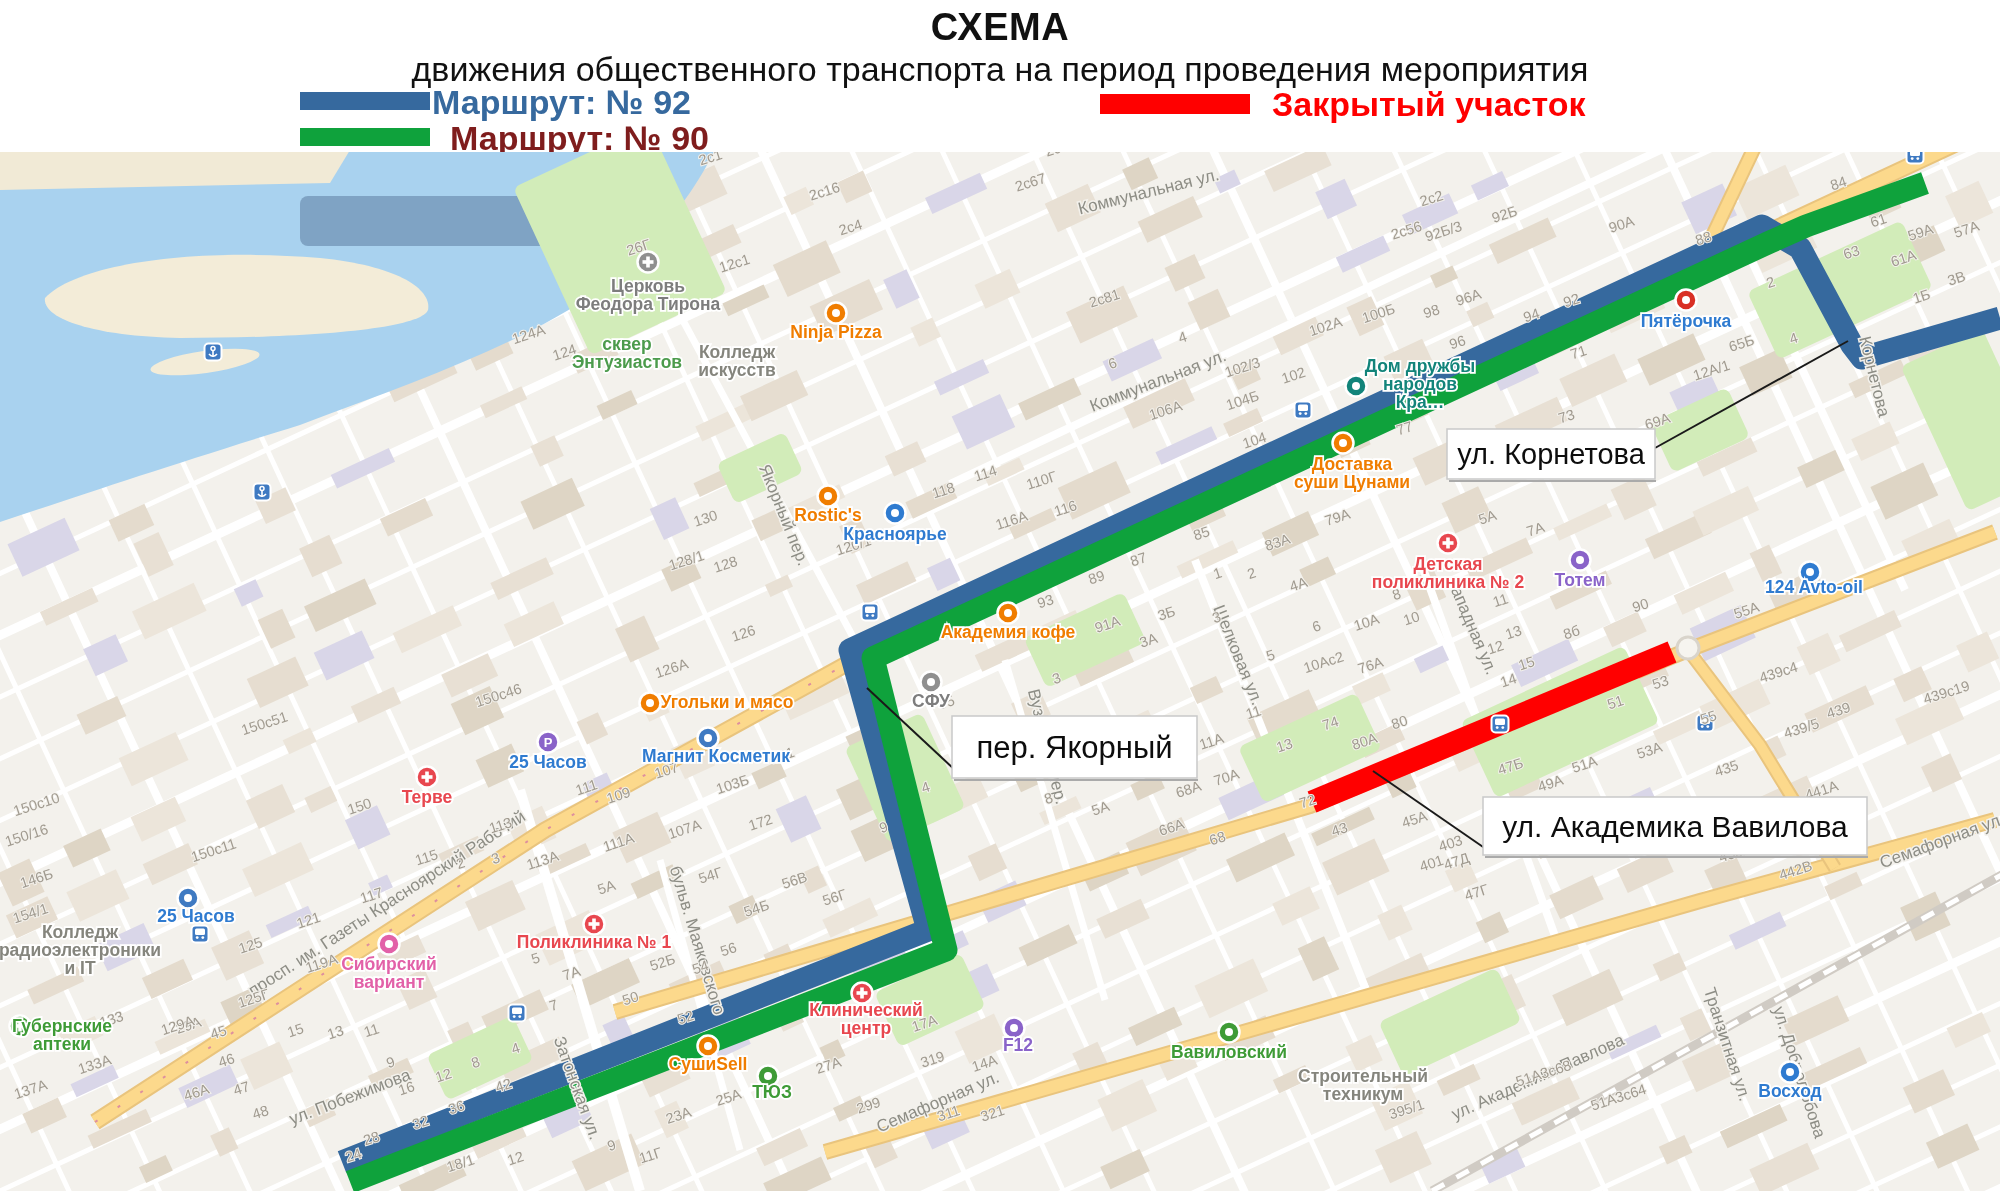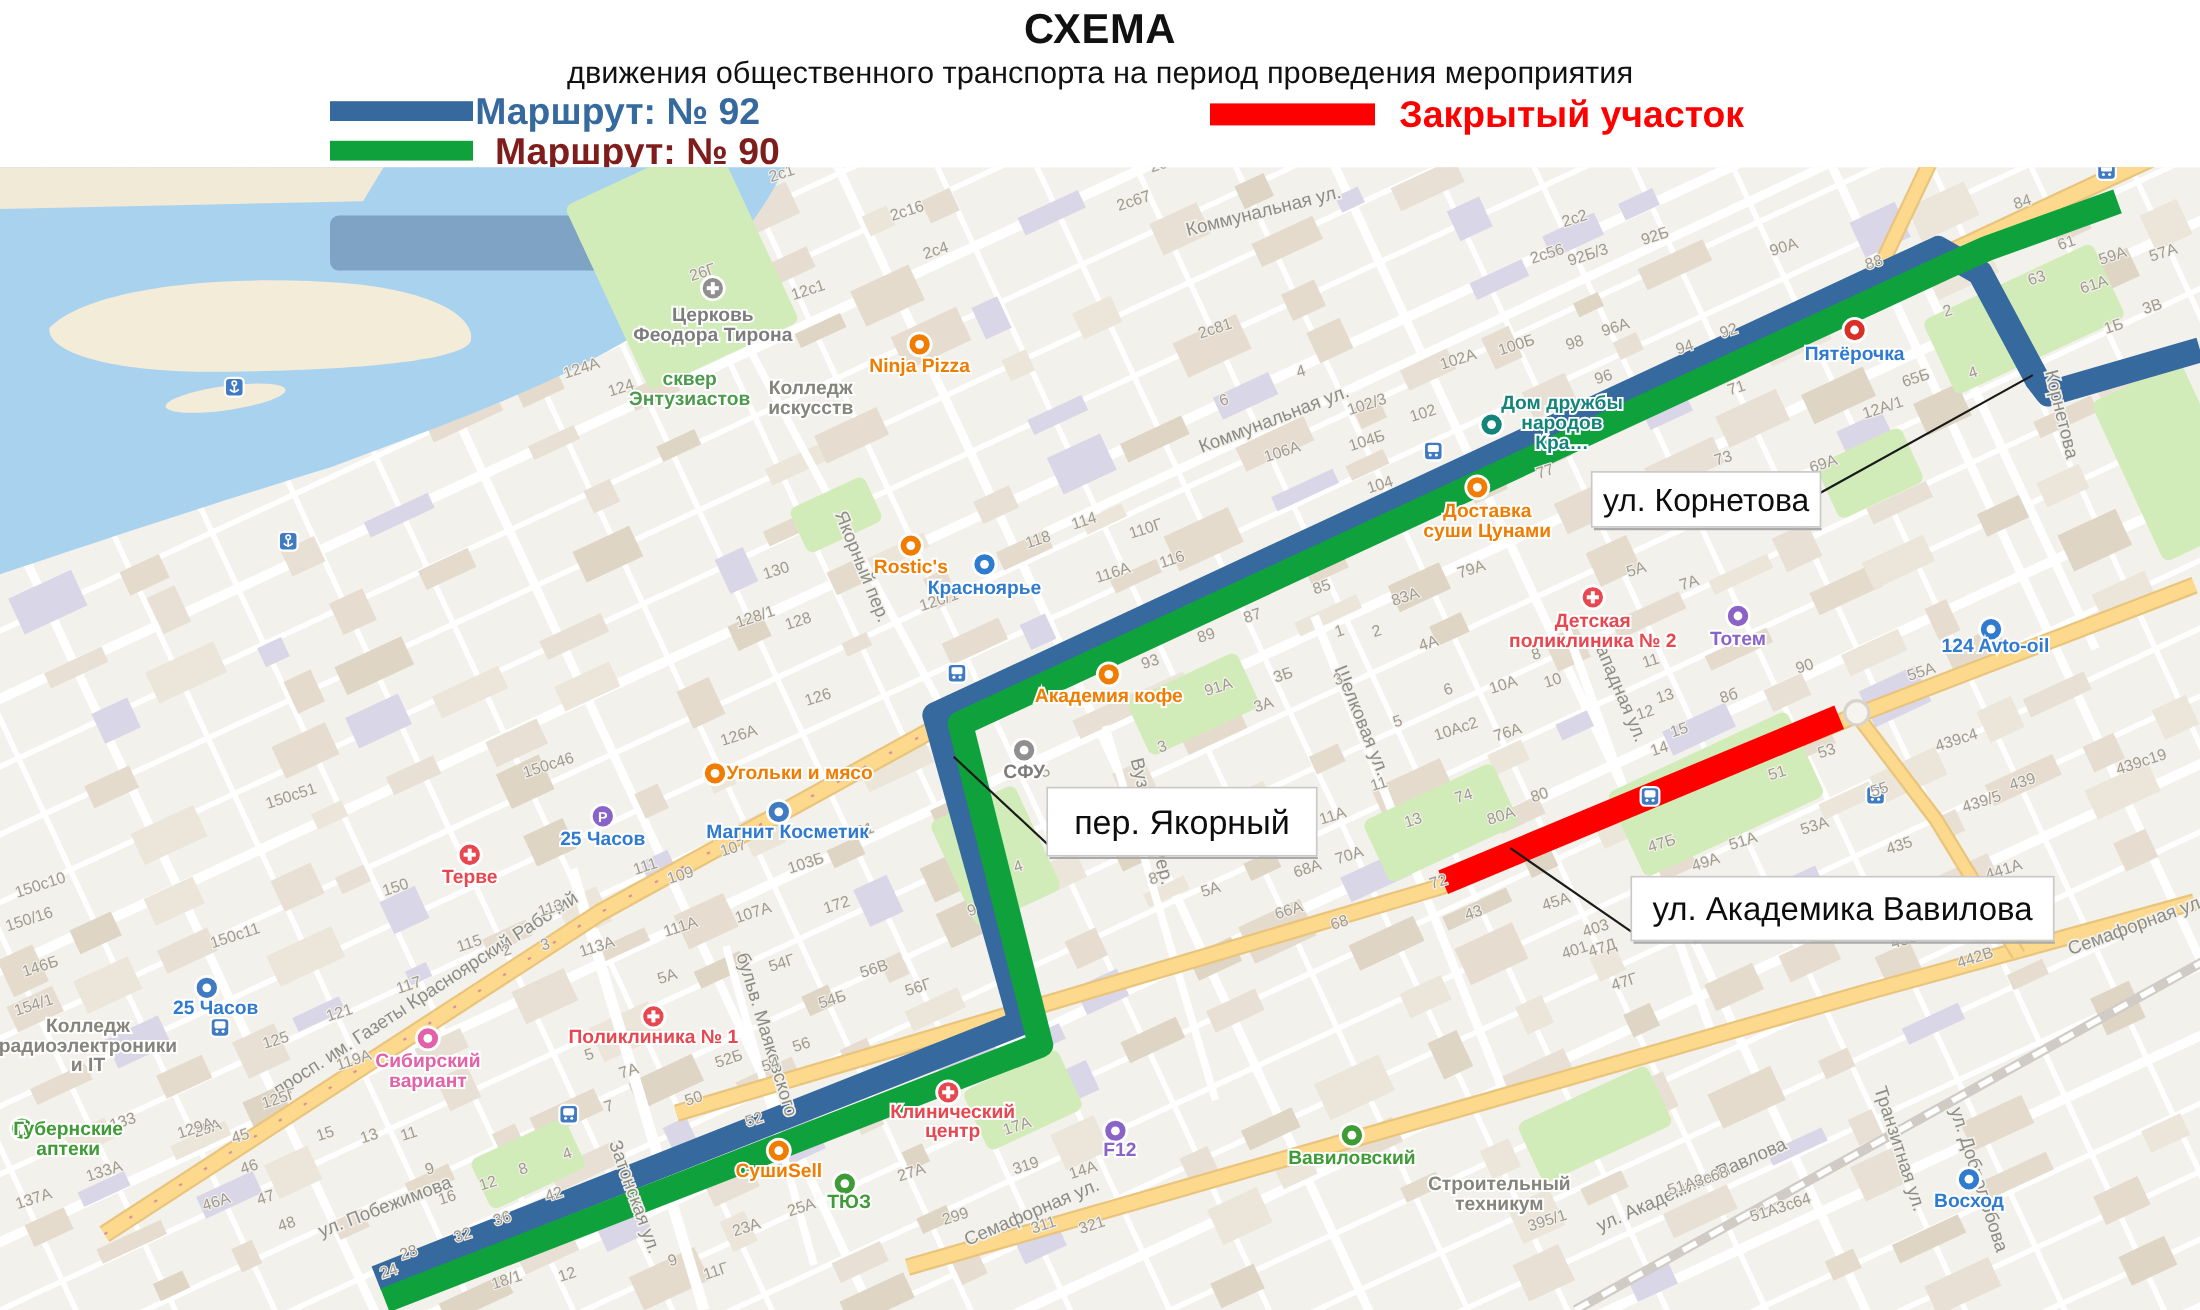--- a/index.html
+++ b/index.html
@@ -1,21 +1,21 @@
 <!DOCTYPE html>
 <html><head>
 <meta charset="utf-8">
 <style>
   html,body{margin:0;padding:0;}
   body{width:2000px;height:1191px;position:relative;overflow:hidden;background:#fff;
        font-family:"Liberation Sans","DejaVu Sans",sans-serif;}
   #stage{position:absolute;inset:0;width:1732px;height:1191px;}
   .hdr{position:absolute;left:0;width:2000px;text-align:center;color:#111;}
   #title{top:6px;font-size:38px;font-weight:bold;letter-spacing:.5px;}
-  #subtitle{top:50px;font-size:28px;}
+  #subtitle{top:50px;font-size:34px;}
   .sw{position:absolute;height:18px;width:130px;}
   .leglab{position:absolute;font-size:34px;font-weight:bold;white-space:nowrap;}
   #map-svg{position:absolute;left:0;top:0;}
 </style>
 </head>
 <body>
 
 <div id="stage">
   <div class="hdr" id="title">СХЕМА</div>
   <div class="hdr" id="subtitle">движения общественного транспорта на период проведения мероприятия</div>

